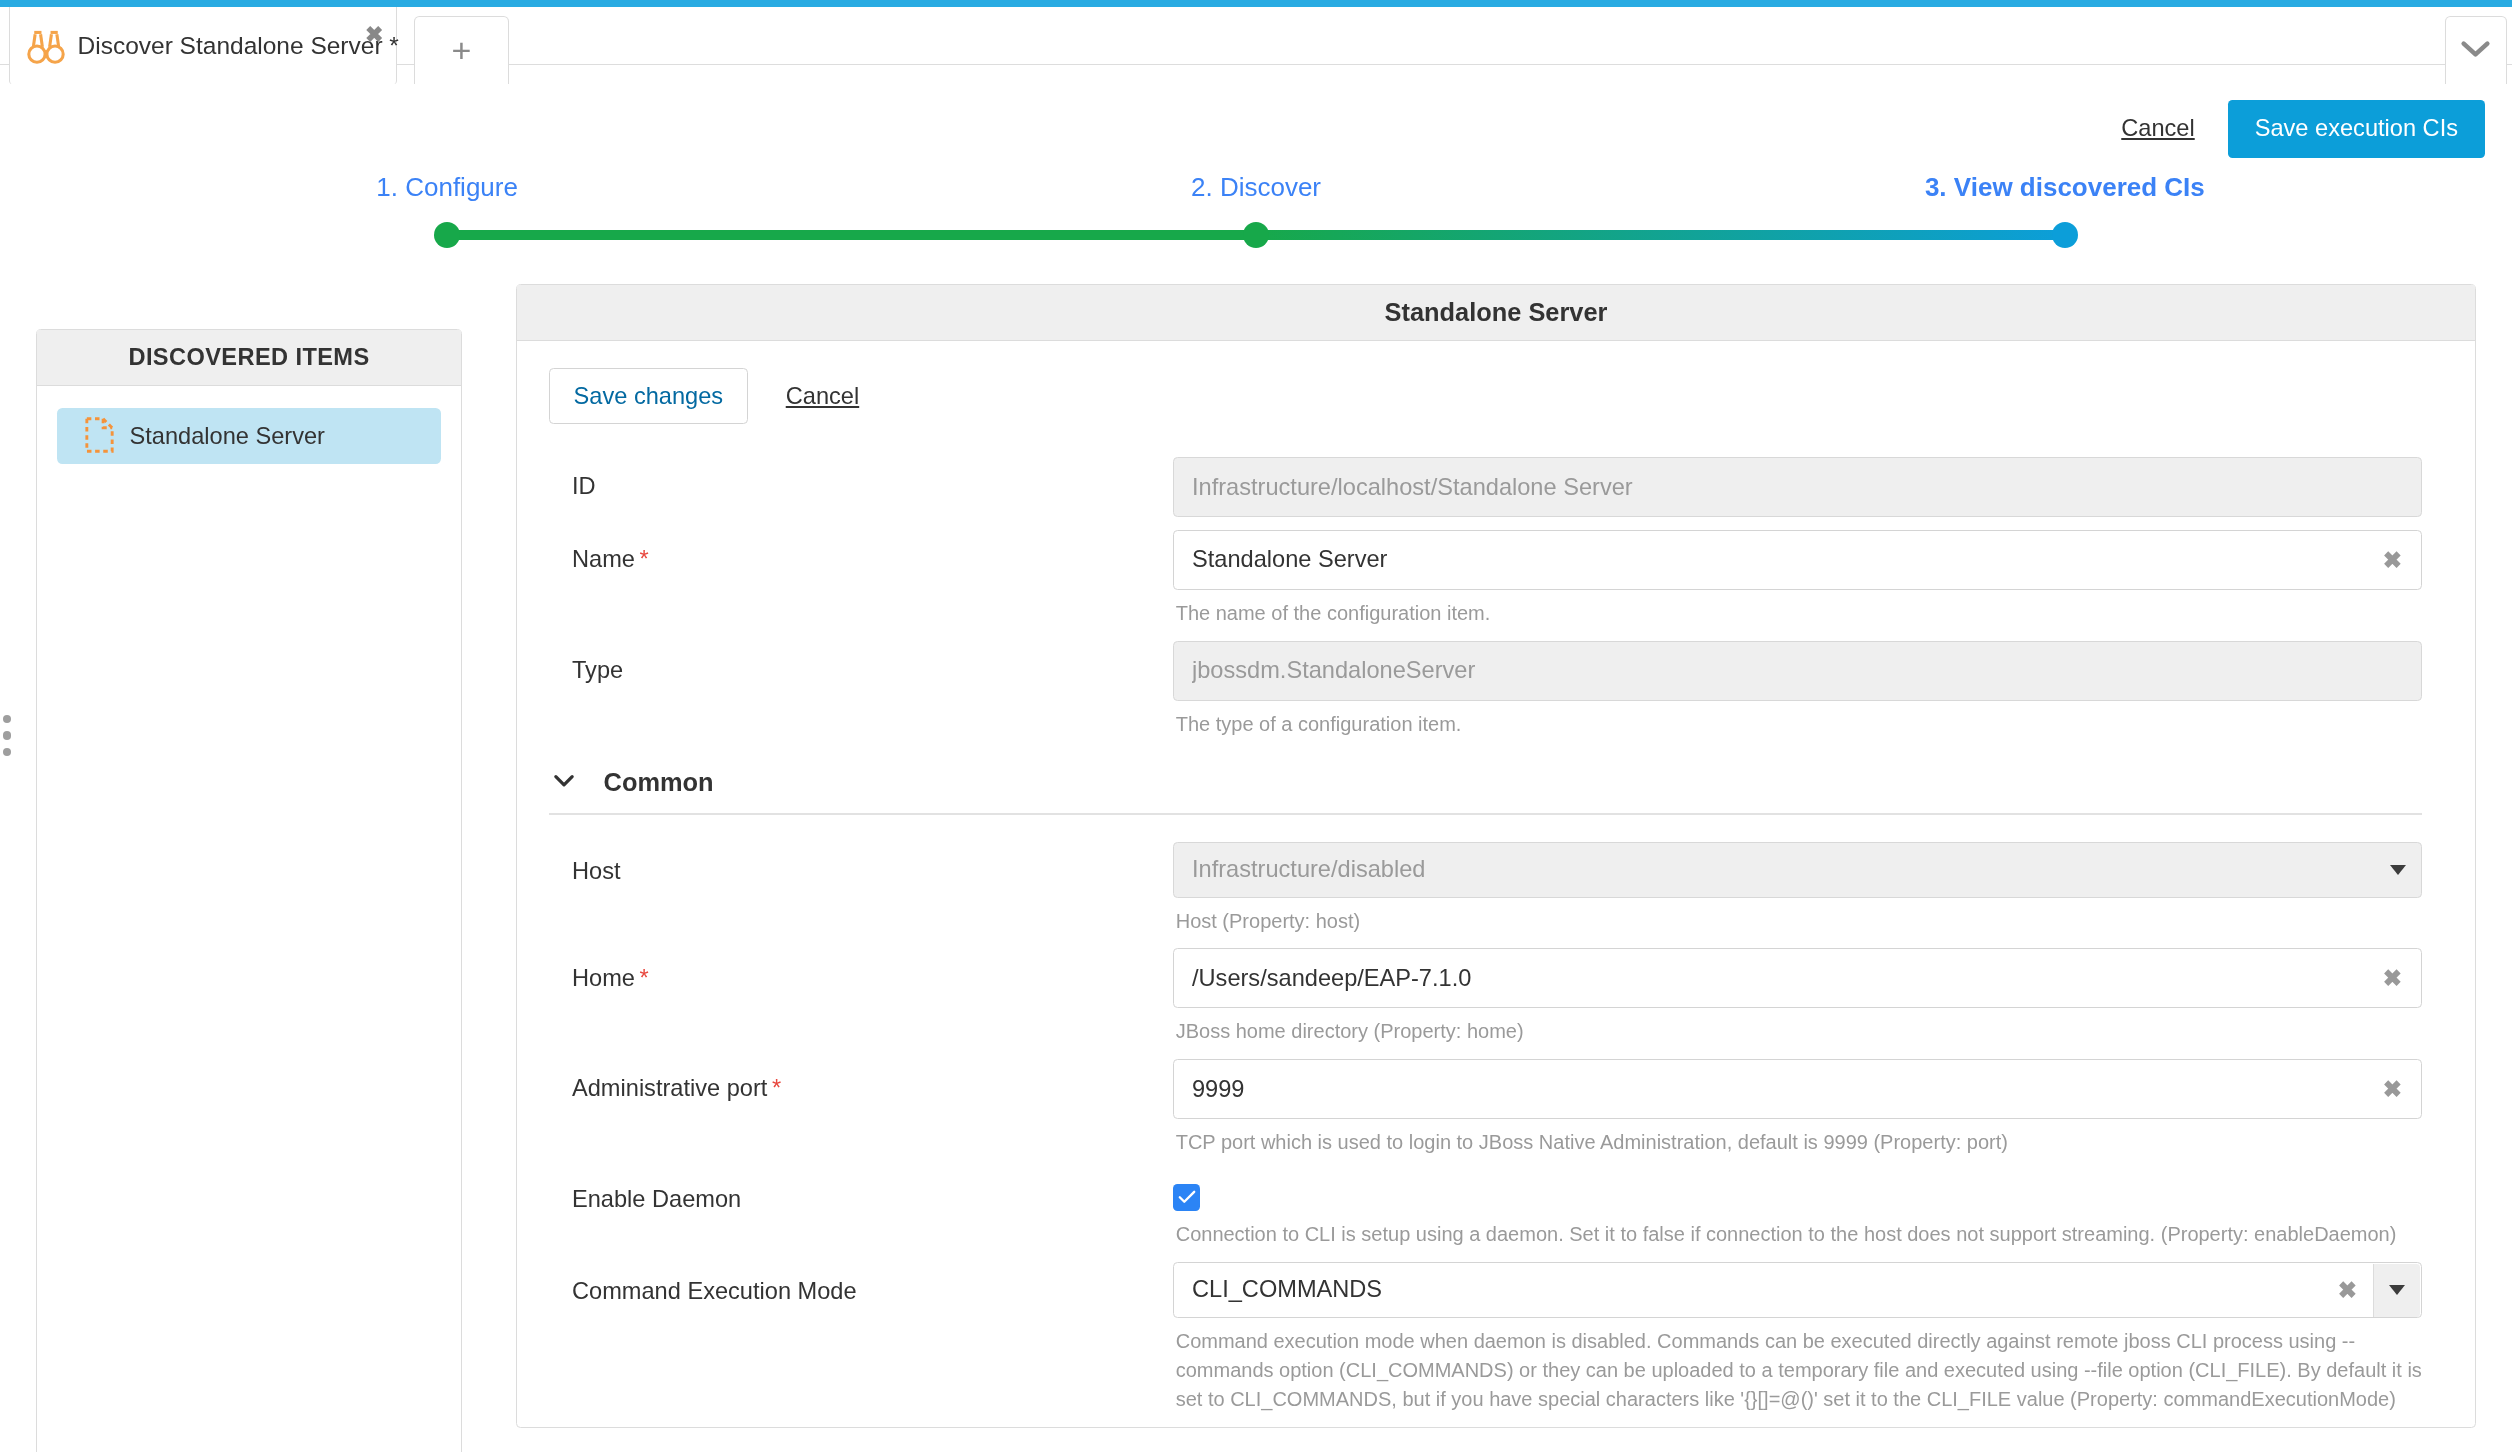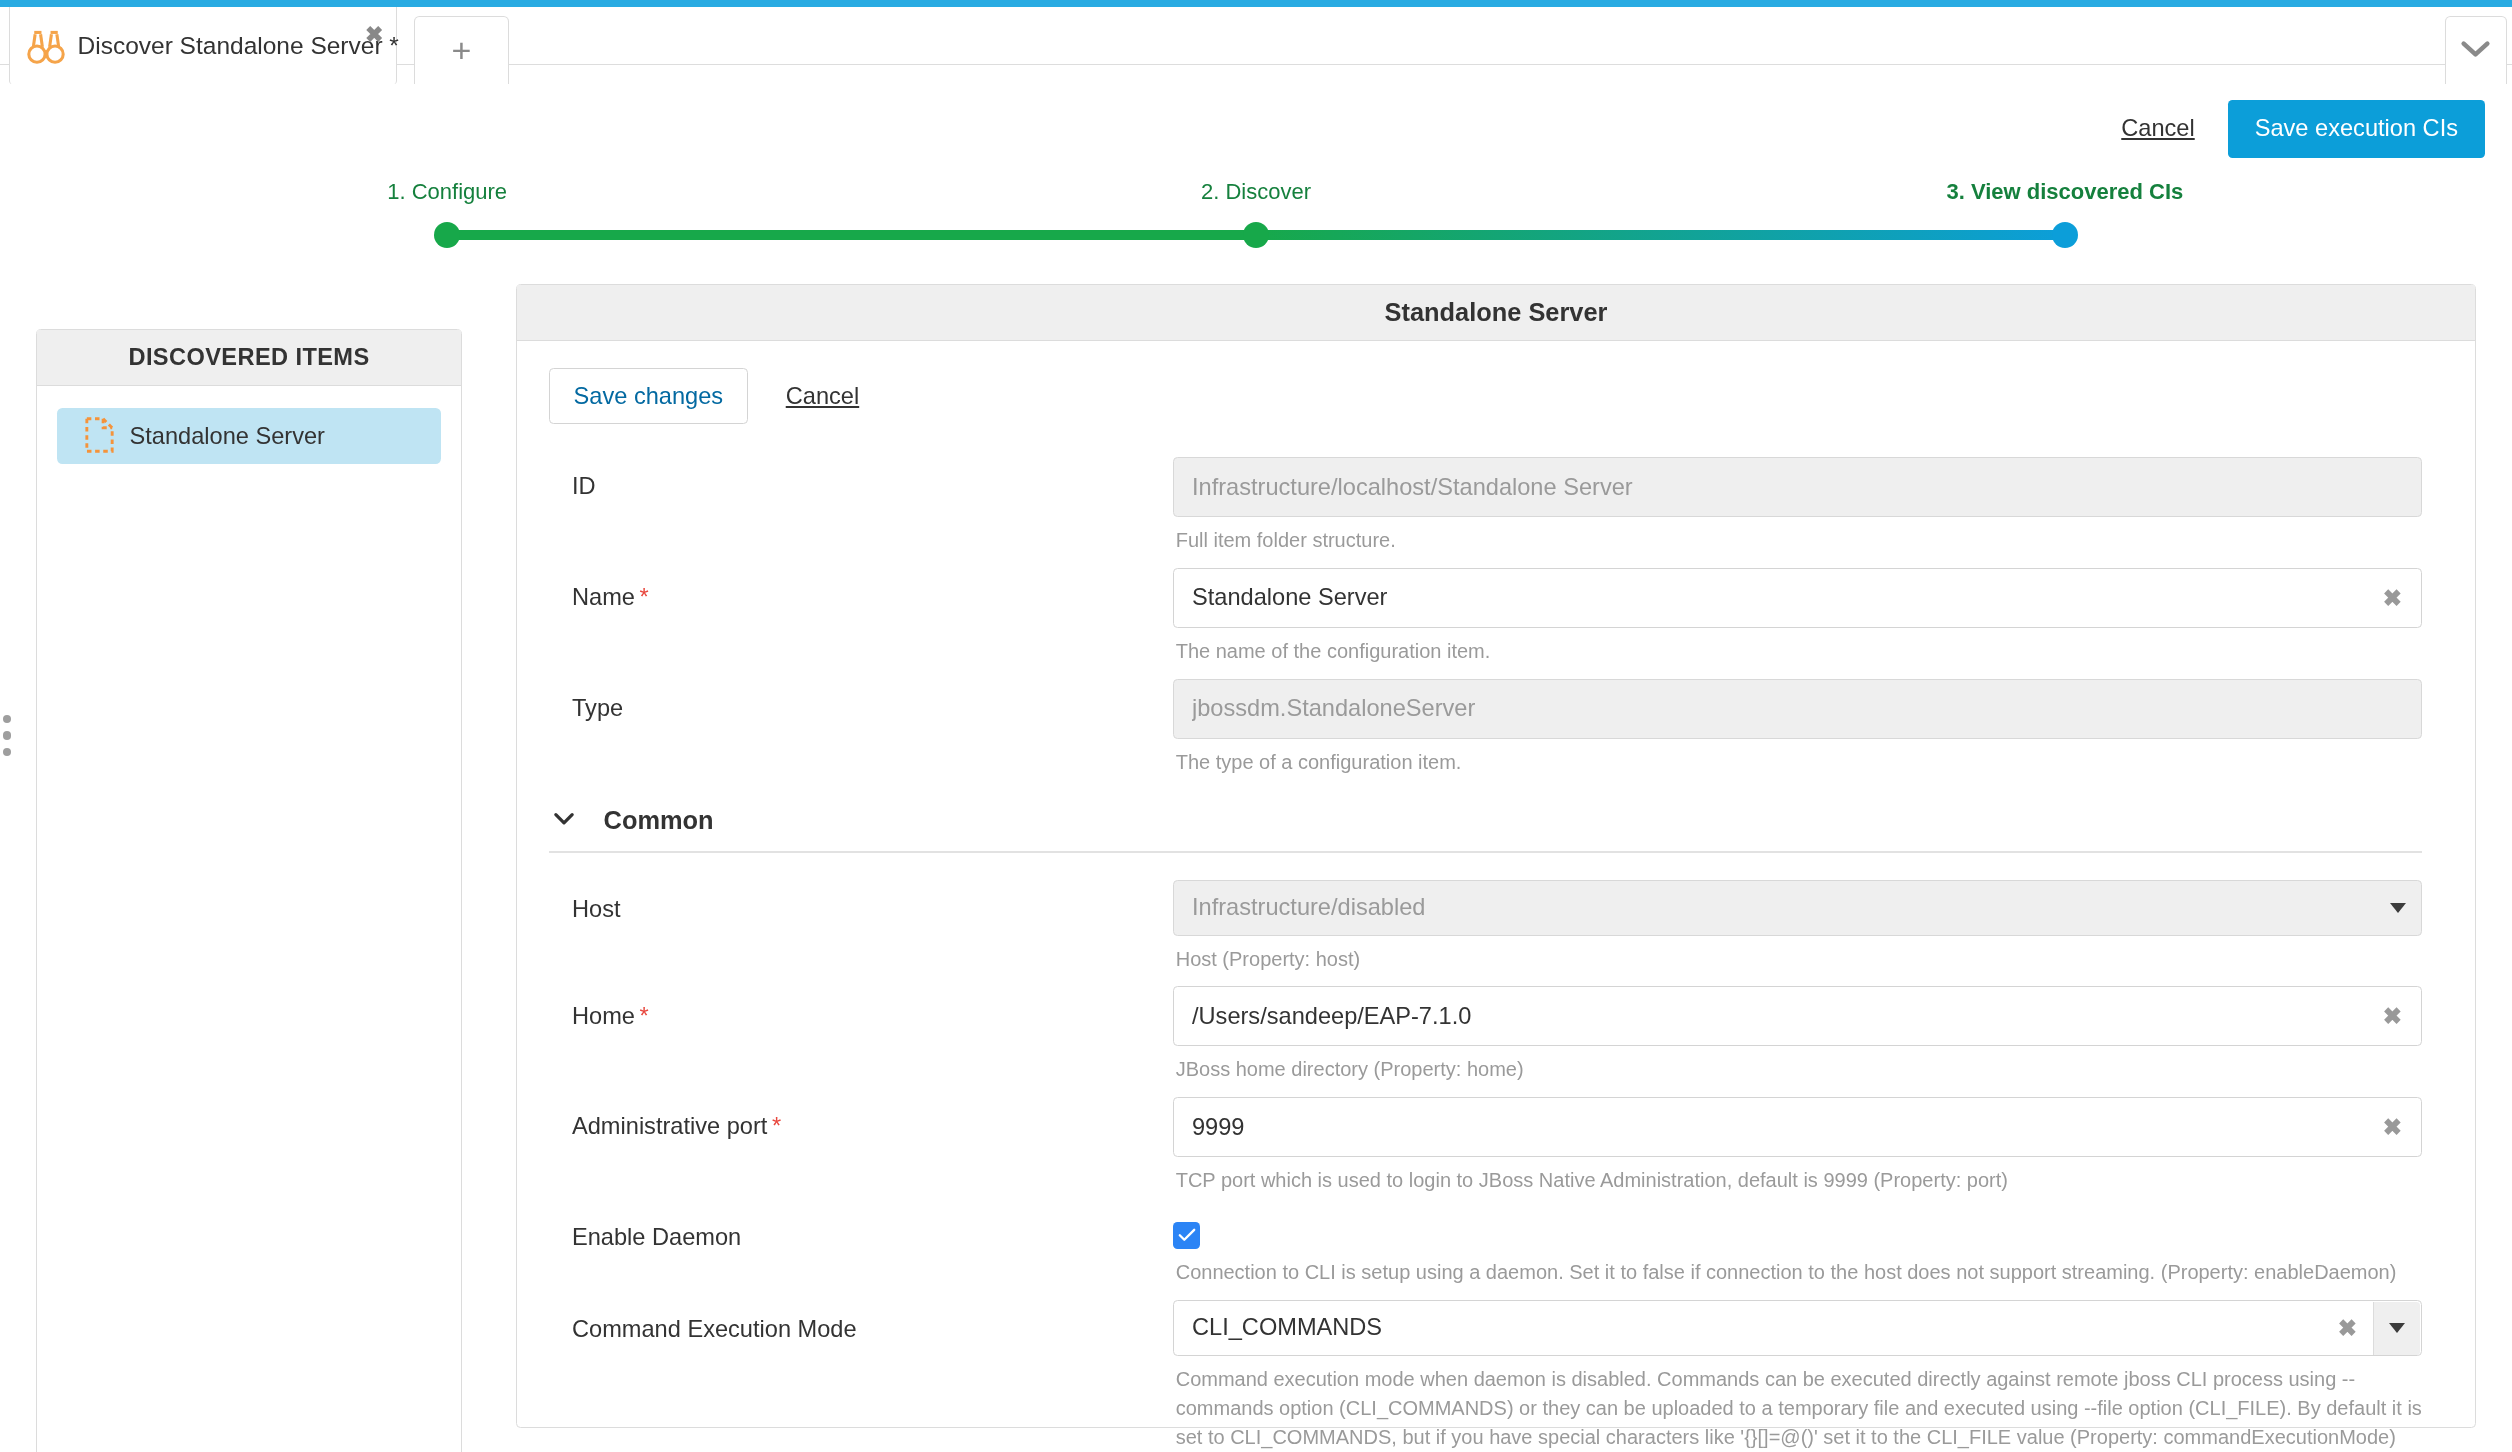--- a/index.html
+++ b/index.html
@@ -82,22 +82,22 @@
     font-size: 23.6px;
     border: none; border-radius: 4.5px;
     padding: 15.4px 27px;
     cursor: pointer;
     font-family: "Liberation Sans", sans-serif;
   }
 
   
   #stepper { position: absolute; left: 0; top: 163px; width: 2512px; height: 100px; }
   .step-label {
-    position: absolute; top: 16px;
-    font-size: 22px; color: #15803d;
+    position: absolute; top: 9px;
+    font-size: 26px; color: #3b82f6;
     transform: translateX(-50%);
     white-space: nowrap;
   }
   .step-label.current { font-weight: bold; }
   #step-track {
     position: absolute; top: 67px;
     height: 10px; border-radius: 5.4px;
     background: linear-gradient(to right, #17a84a 0%, #17a84a 50%, #0c9ed9 100%);
   }
   .step-dot {
@@ -352,21 +352,20 @@
   </div>
 
   <div id="form-area">
 
     <div class="field-row">
       <div class="field-label">ID</div>
       <div class="field-control">
         <div class="input-wrap">
           <input class="txt-input disabled" type="text" disabled="" value="Infrastructure/localhost/Standalone Server" style="">
         </div>
-        <div class="help">Full item folder structure.</div>
       </div>
     </div>
 
     <div class="field-row">
       <div class="field-label">
         <span>Name</span><span class="req">*</span>
       </div>
       <div class="field-control">
         <div class="input-wrap">
           <input class="txt-input" type="text" value="Standalone Server" style="">

